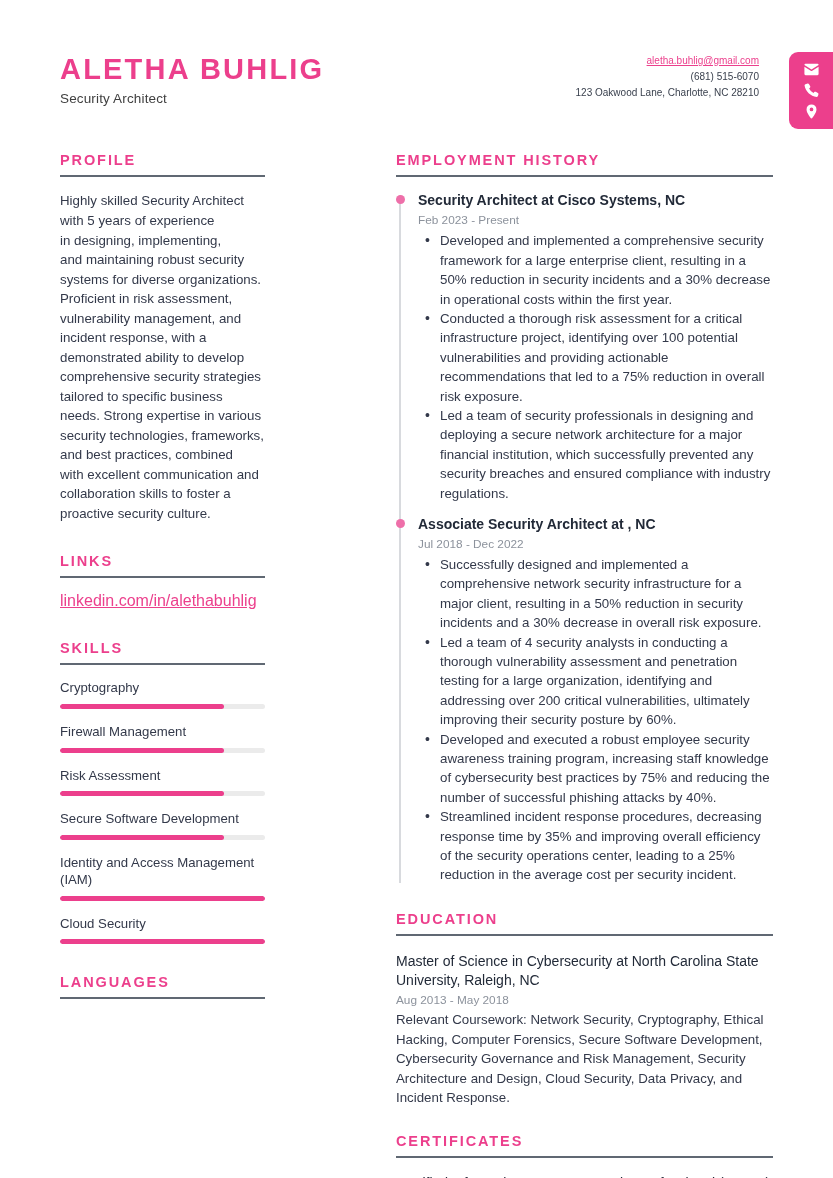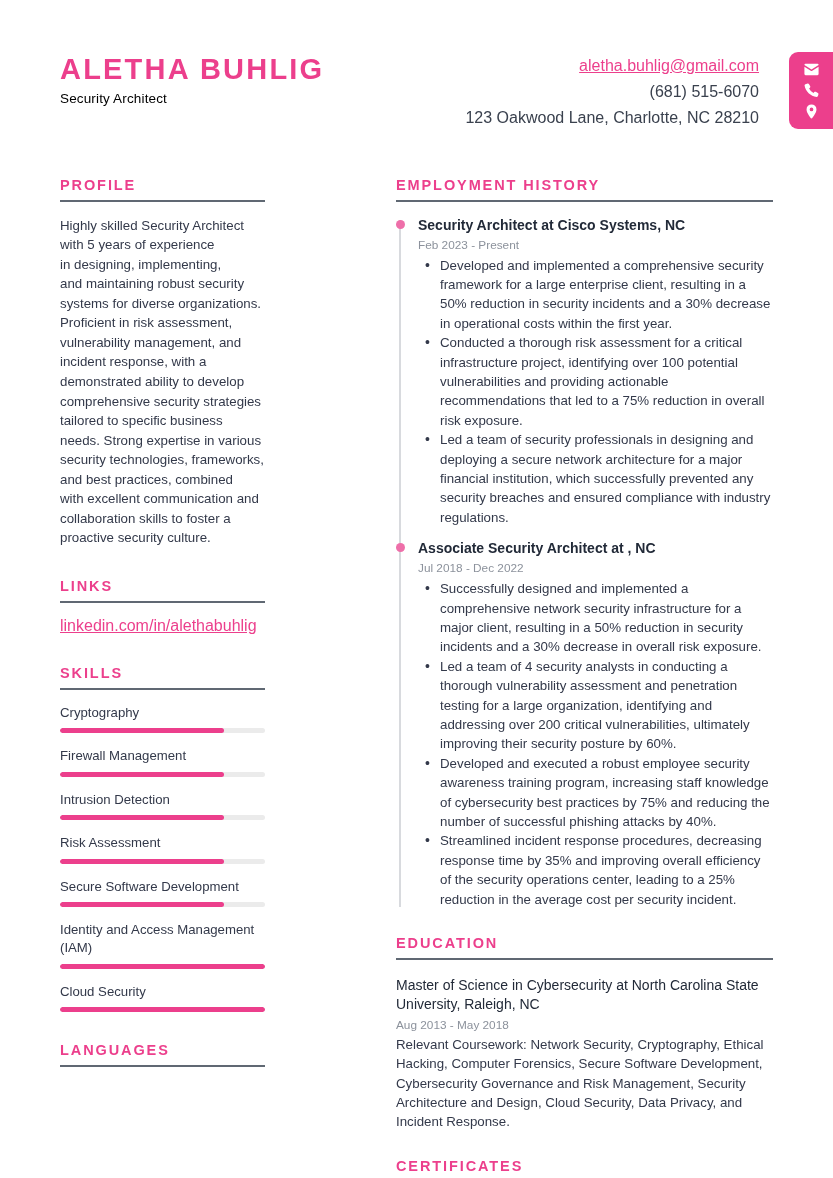--- a/index.html
+++ b/index.html
@@ -30,26 +30,26 @@
   .full-name {
     font-size: 29px;
     font-weight: bold;
     letter-spacing: 2.2px;
     color: #EC3F8C;
     line-height: 1.05;
   }
   .job-title {
     margin-top: 7px;
     font-size: 13.5px;
-    color: #000000;
+    color: #404040;
     letter-spacing: .15px;
   }
   .contact-block {
     text-align: right;
-    font-size: 16px;
+    font-size: 10px;
     color: #3a414e;
     line-height: 1.62;
     padding-top: 5px;
     padding-right: 14px;
   }
   .contact-email {
     color: #EC3F8C;
     text-decoration: underline;
     text-decoration-color: #EC3F8C;
   }
@@ -297,26 +297,20 @@
                 <div class="bar-fill" style="width: 80%;"></div>
               </div>
             </div>
             <div class="bar-item">
               <div class="bar-label">Firewall Management</div>
               <div class="bar-track">
                 <div class="bar-fill" style="width: 80%;"></div>
               </div>
             </div>
             <div class="bar-item">
-              <div class="bar-label">Intrusion Detection</div>
-              <div class="bar-track">
-                <div class="bar-fill" style="width: 80%;"></div>
-              </div>
-            </div>
-            <div class="bar-item">
               <div class="bar-label">Risk Assessment</div>
               <div class="bar-track">
                 <div class="bar-fill" style="width: 80%;"></div>
               </div>
             </div>
             <div class="bar-item">
               <div class="bar-label">Secure Software Development</div>
               <div class="bar-track">
                 <div class="bar-fill" style="width: 80%;"></div>
               </div>

